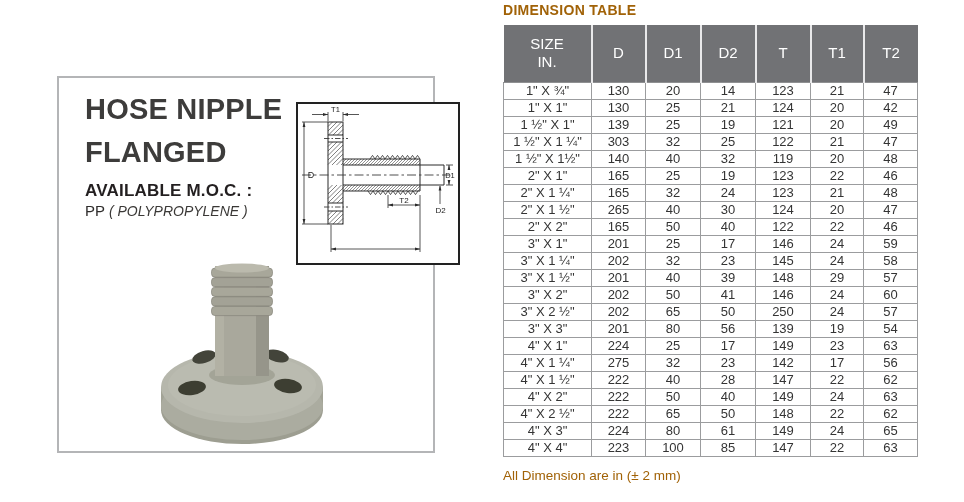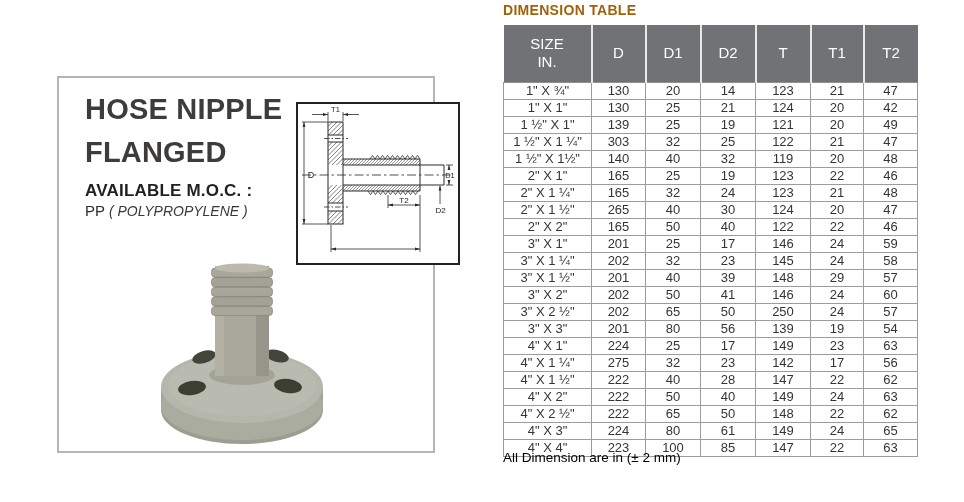--- a/index.html
+++ b/index.html
@@ -48,22 +48,22 @@
     background:#717275; color:#ffffff; font-weight:normal;
     font-size:15px; height:57px; text-align:center; vertical-align:middle;
     white-space:pre-line; line-height:18px; border-bottom:1px solid #8f9092;
   }
   table.dim-table th + th { border-left:2px solid #e9e9ea; }
   table.dim-table td {
     border:1px solid #9b9c9e; text-align:center; vertical-align:middle;
     font-size:13px; color:#343434; height:16.5px; padding:0; line-height:16px;
   }
   .dim-footnote {
-    position:absolute; left:503px; top:450px;
-    font-size:13.5px; color:#000000;
+    position:absolute; left:503px; top:468px;
+    font-size:13.5px; color:#a16207;
   }
 </style>
 </head>
 <body>
 
 <div class="page">
 
   <section class="panel-box">
 
     <h1 class="product-title">HOSE NIPPLE

